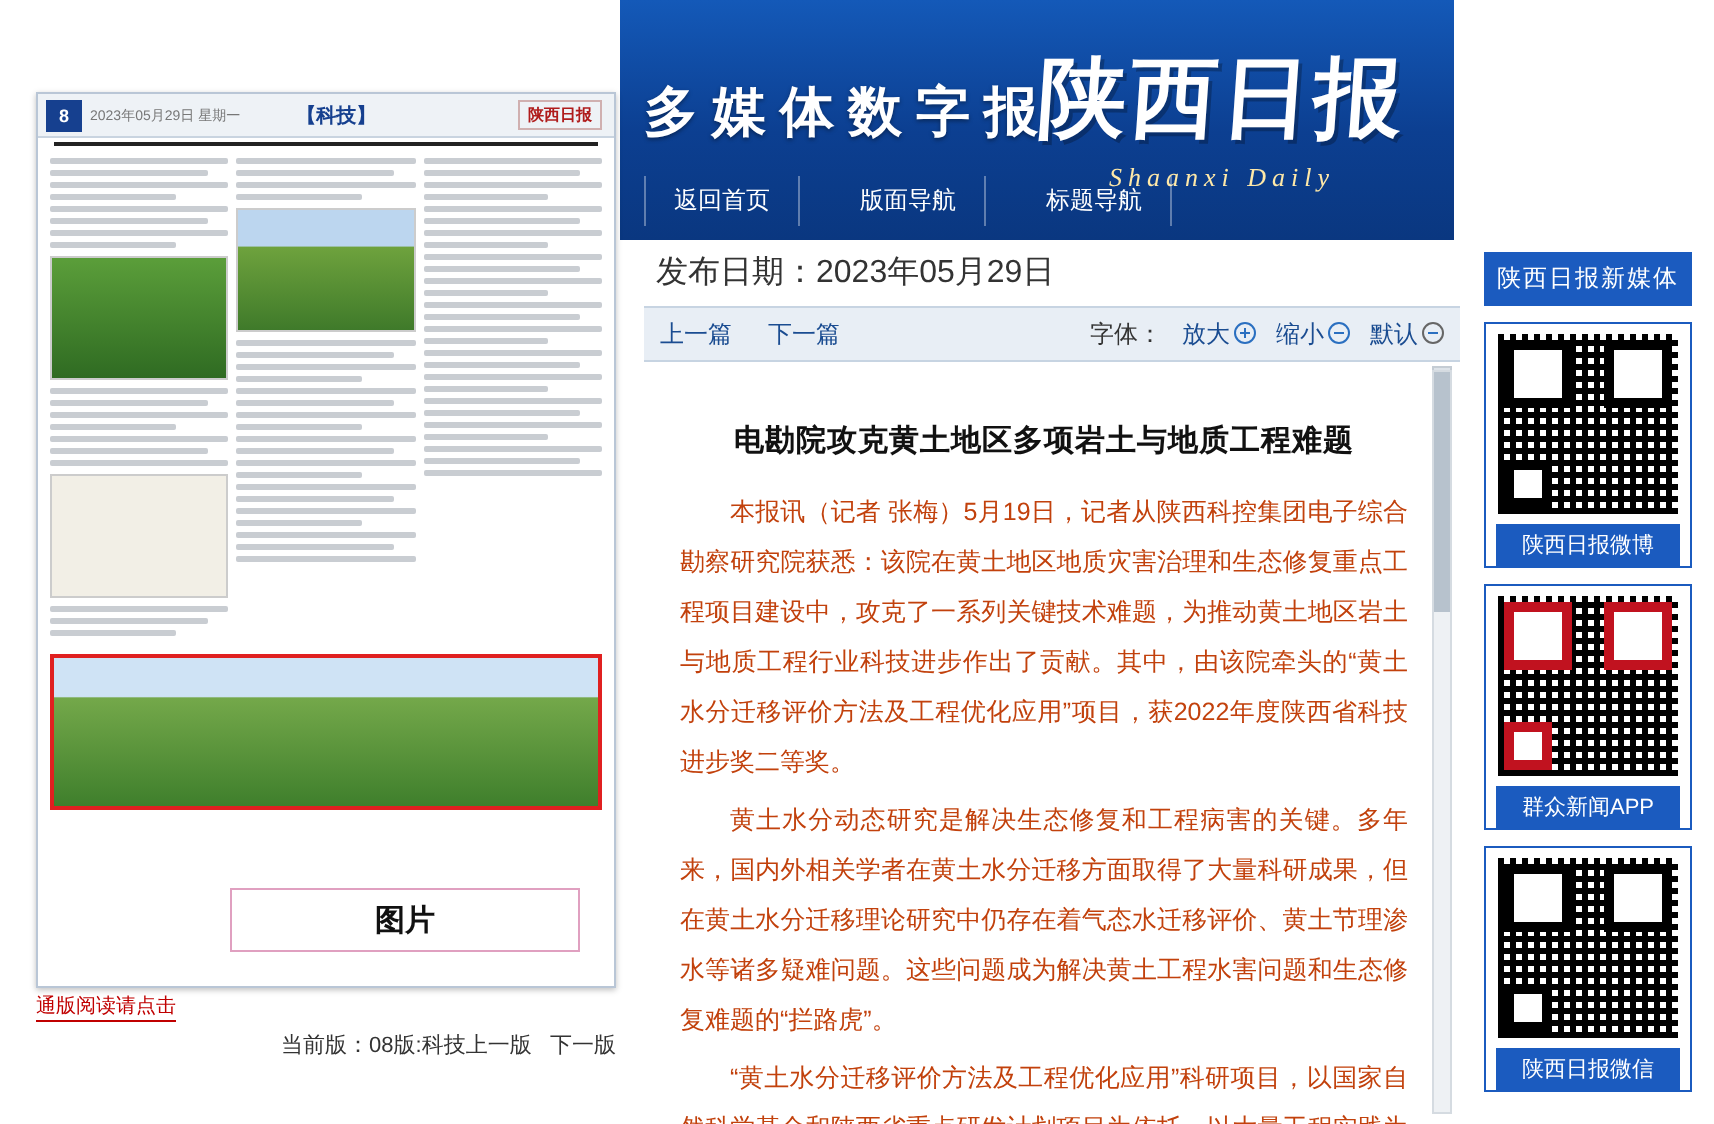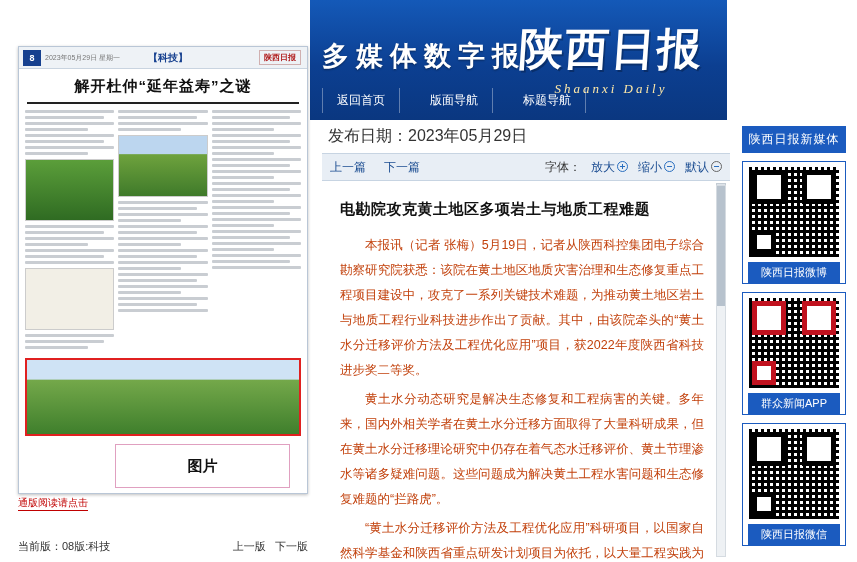--- a/index.html
+++ b/index.html
@@ -89,33 +89,33 @@
     background: linear-gradient(180deg,#8fc0e8 0%, #8fc0e8 40%, #4f8f3a 41%, #79b657 100%);
   }
   .photo.green { background: linear-gradient(180deg,#5b9e3a,#2f6b22); }
   .photo.field { background: linear-gradient(180deg,#bcd6ef 0%,#bcd6ef 30%,#6ea23d 31%,#3f7a2a 100%); }
   .photo.doc { background:#f2efe6; }
   .redbox {
     margin:6px 6px 0; border:2px solid #e02020; height:78px;
     background: linear-gradient(180deg,#cfe3f5 0%,#cfe3f5 26%,#74a84a 27%,#3f7f2c 100%);
   }
   .picture-callout {
-    position:absolute; left:115px; top:444px; width:175px; height:44px;
+    position:absolute; left:115px; top:444px; width:175px; height:32px;
     background:#ffffff; border:1px solid #e0a0c0;
     display:flex; align-items:center; justify-content:center;
     font-size:15px; color:#111; font-weight:bold;
   }
   .paper-footer {
     position:absolute; left:18px; top:496px; width:290px; font-size:11px; color:#333;
   }
   .paper-footer .guide {
     color:#c00000; font-size:10px; border-bottom:1px solid #c00000;
     display:inline-block; padding-bottom:0;
   }
-  .paper-footer .row2 { margin-top:28px; display:flex; justify-content:space-between; }
+  .paper-footer .row2 { margin-top:4px; display:flex; justify-content:flex-end; }
   .paper-footer .row2 a { color:#333; text-decoration:none; }
 
   
   .center {
     position:absolute; left:322px; top:120px; width:408px; height:442px;
     background:#ffffff;
   }
   .pubdate {
     font-size:16px; color:#333; padding:6px 0 6px 6px;
   }
@@ -128,22 +128,22 @@
   .toolbar .fontgrp .lbl { color:#333; }
   .circ { display:inline-block; width:11px; height:11px; border:1px solid #2a6fc0;
           border-radius:50%; position:relative; vertical-align:-1px; margin-left:2px;}
   .circ::before{content:""; position:absolute; left:2px; top:4.5px; width:5px; height:1px; background:#2a6fc0;}
   .circ.plus::after{content:""; position:absolute; left:4px; top:2.5px; width:1px; height:5px; background:#2a6fc0;}
 
   .article {
     position:relative; height:384px; overflow:hidden; padding:12px 26px 0 18px;
   }
   .article h1 {
-    font-size:15px; font-weight:bold; color:#111; text-align:left;
-    margin:7px 0 14px; letter-spacing:.5px;
+    font-size:15px; font-weight:bold; color:#111; text-align:center;
+    margin:18px 0 14px; letter-spacing:.5px;
   }
   .article p {
     font-size:12.5px; line-height:25px; color:#c2410c; margin:0 0 4px;
     text-indent:2em; text-align:justify;
   }
   .scrollbar {
     position:absolute; right:4px; top:4px; width:10px; height:372px;
     background:#eef1f4; border:1px solid #d5dbe1;
   }
   .scrollbar .thumb { position:absolute; left:0; top:0; width:8px; height:120px; background:#b7c2cd; }
@@ -206,21 +206,20 @@
 </div>
 
 <div class="paper-wrap">
   <div class="paper-head">
     <div class="pg">8</div>
     <div class="date">2023年05月29日 星期一</div>
     <div class="sect">【科技】</div>
     <div class="logo-mini">陕西日报</div>
   </div>
 
-  <div class="paper-title">解开杜仲“延年益寿”之谜</div>
   <div class="paper-rule"></div>
 
   <div class="cols">
     <div class="col">
       <div class="tline"></div>
         <div class="tline m"></div>
         <div class="tline"></div>
         <div class="tline s"></div>
       <div class="tline"></div>
         <div class="tline m"></div>

